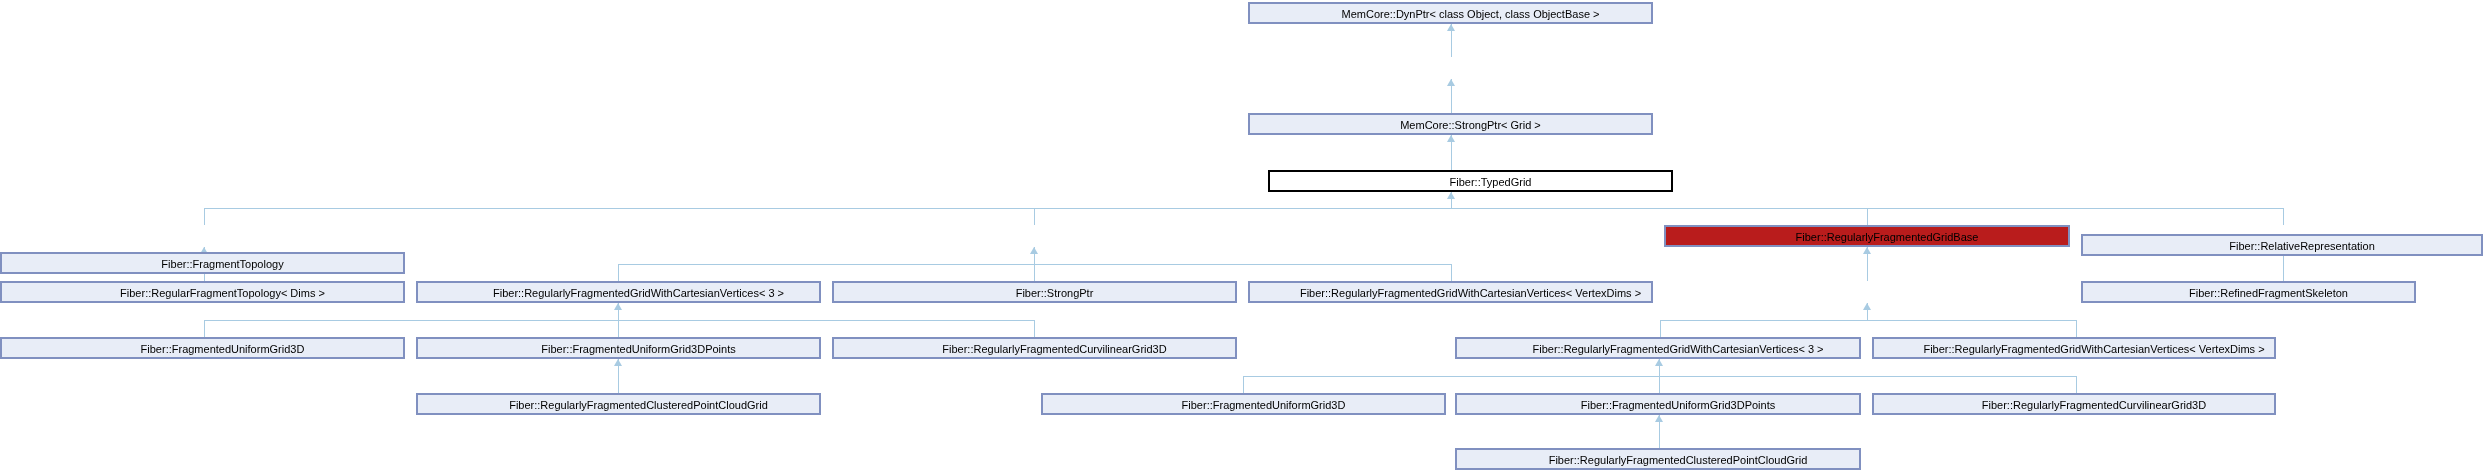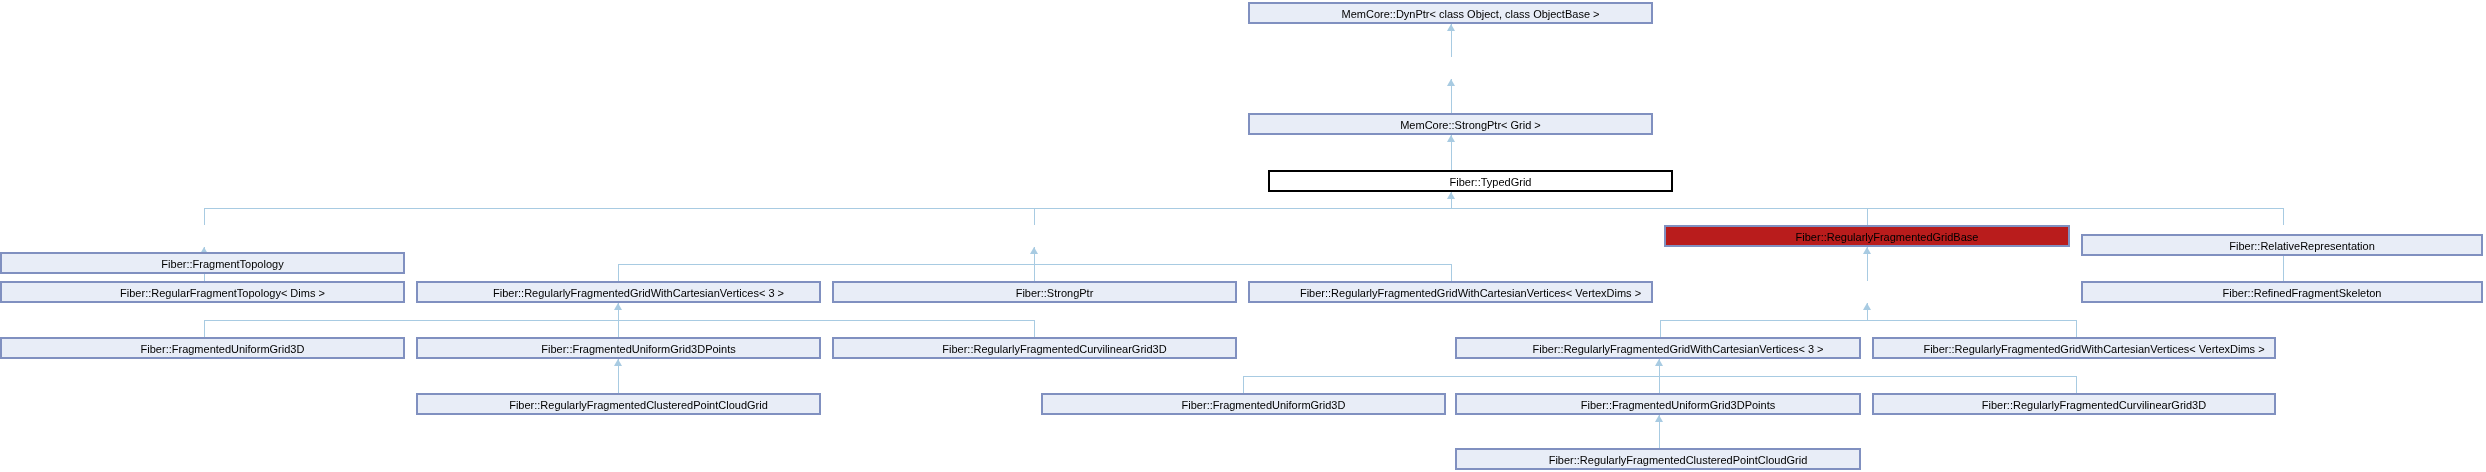--- a/index.html
+++ b/index.html
@@ -93,21 +93,21 @@
     <div class="node" style="left: 1248px; width: 405px; top: 2px; background: rgb(232, 237, 247); border-color: rgb(128, 144, 192);">MemCore::DynPtr&lt; class Object, class ObjectBase &gt;</div>
     <div class="node" style="left: 1248px; width: 405px; top: 113px; background: rgb(232, 237, 247); border-color: rgb(128, 144, 192);">MemCore::StrongPtr&lt; Grid &gt;</div>
     <div class="node highlight" style="left: 1248px; width: 405px; top: 170px; background: rgb(255, 255, 255); border-color: rgb(0, 0, 0);">Fiber::TypedGrid</div>
     <div class="node" style="left: 0px; width: 405px; top: 225px; background: rgb(232, 237, 247); border-color: rgb(128, 144, 192); margin-top: 27px;">Fiber::FragmentTopology</div>
     <div class="node" style="left: 1664px; width: 406px; top: 225px; background: #b91c1c; border-color: rgb(128, 144, 192);">Fiber::RegularlyFragmentedGridBase</div>
     <div class="node" style="left: 2081px; width: 402px; top: 234px; background: rgb(232, 237, 247); border-color: rgb(128, 144, 192);">Fiber::RelativeRepresentation</div>
     <div class="node" style="left: 0px; width: 405px; top: 281px; background: rgb(232, 237, 247); border-color: rgb(128, 144, 192);">Fiber::RegularFragmentTopology&lt; Dims &gt;</div>
     <div class="node" style="left: 416px; width: 405px; top: 281px; background: rgb(232, 237, 247); border-color: rgb(128, 144, 192);">Fiber::RegularlyFragmentedGridWithCartesianVertices&lt; 3 &gt;</div>
     <div class="node" style="left: 832px; width: 405px; top: 281px; background: rgb(232, 237, 247); border-color: rgb(128, 144, 192);">Fiber::StrongPtr</div>
     <div class="node" style="left: 1248px; width: 405px; top: 281px; background: rgb(232, 237, 247); border-color: rgb(128, 144, 192);">Fiber::RegularlyFragmentedGridWithCartesianVertices&lt; VertexDims &gt;</div>
-    <div class="node" style="left: 2081px; width: 402px; top: 281px; background: rgb(232, 237, 247); border-color: rgb(128, 144, 192);">Fiber::RefinedFragmentSkeleton</div>
+    <div class="node" style="left: 2081px; width: 335px; top: 281px; background: rgb(232, 237, 247); border-color: rgb(128, 144, 192);">Fiber::RefinedFragmentSkeleton</div>
     <div class="node" style="left: 0px; width: 405px; top: 337px; background: rgb(232, 237, 247); border-color: rgb(128, 144, 192);">Fiber::FragmentedUniformGrid3D</div>
     <div class="node" style="left: 416px; width: 405px; top: 337px; background: rgb(232, 237, 247); border-color: rgb(128, 144, 192);">Fiber::FragmentedUniformGrid3DPoints</div>
     <div class="node" style="left: 832px; width: 405px; top: 337px; background: rgb(232, 237, 247); border-color: rgb(128, 144, 192);">Fiber::RegularlyFragmentedCurvilinearGrid3D</div>
     <div class="node" style="left: 1455px; width: 406px; top: 337px; background: rgb(232, 237, 247); border-color: rgb(128, 144, 192);">Fiber::RegularlyFragmentedGridWithCartesianVertices&lt; 3 &gt;</div>
     <div class="node" style="left: 1872px; width: 404px; top: 337px; background: rgb(232, 237, 247); border-color: rgb(128, 144, 192);">Fiber::RegularlyFragmentedGridWithCartesianVertices&lt; VertexDims &gt;</div>
     <div class="node" style="left: 416px; width: 405px; top: 393px; background: rgb(232, 237, 247); border-color: rgb(128, 144, 192);">Fiber::RegularlyFragmentedClusteredPointCloudGrid</div>
     <div class="node" style="left: 1041px; width: 405px; top: 393px; background: rgb(232, 237, 247); border-color: rgb(128, 144, 192);">Fiber::FragmentedUniformGrid3D</div>
     <div class="node" style="left: 1455px; width: 406px; top: 393px; background: rgb(232, 237, 247); border-color: rgb(128, 144, 192);">Fiber::FragmentedUniformGrid3DPoints</div>
     <div class="node" style="left: 1872px; width: 404px; top: 393px; background: rgb(232, 237, 247); border-color: rgb(128, 144, 192);">Fiber::RegularlyFragmentedCurvilinearGrid3D</div>
     <div class="node" style="left: 1455px; width: 406px; top: 448px; background: rgb(232, 237, 247); border-color: rgb(128, 144, 192);">Fiber::RegularlyFragmentedClusteredPointCloudGrid</div>

